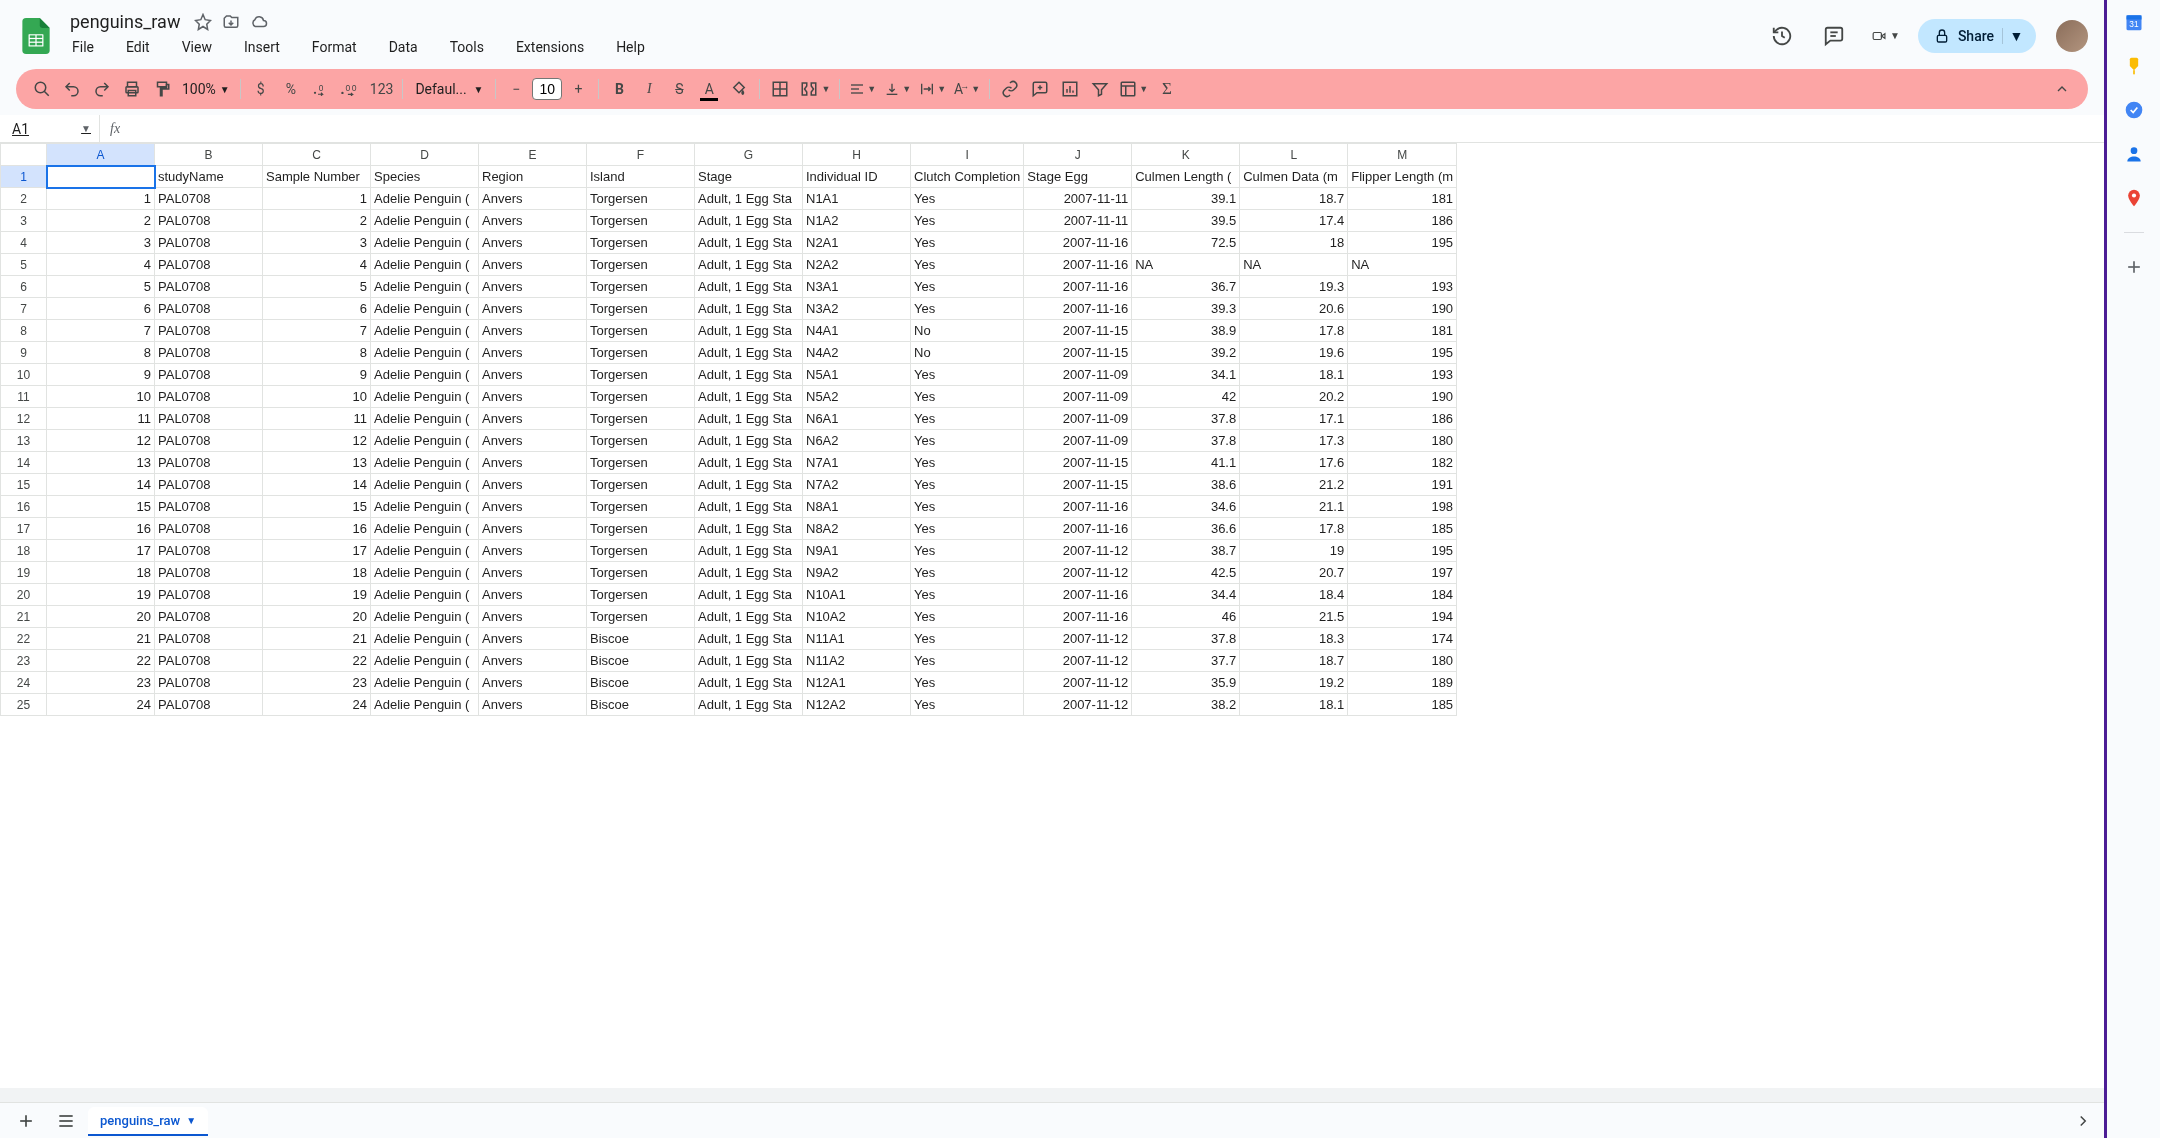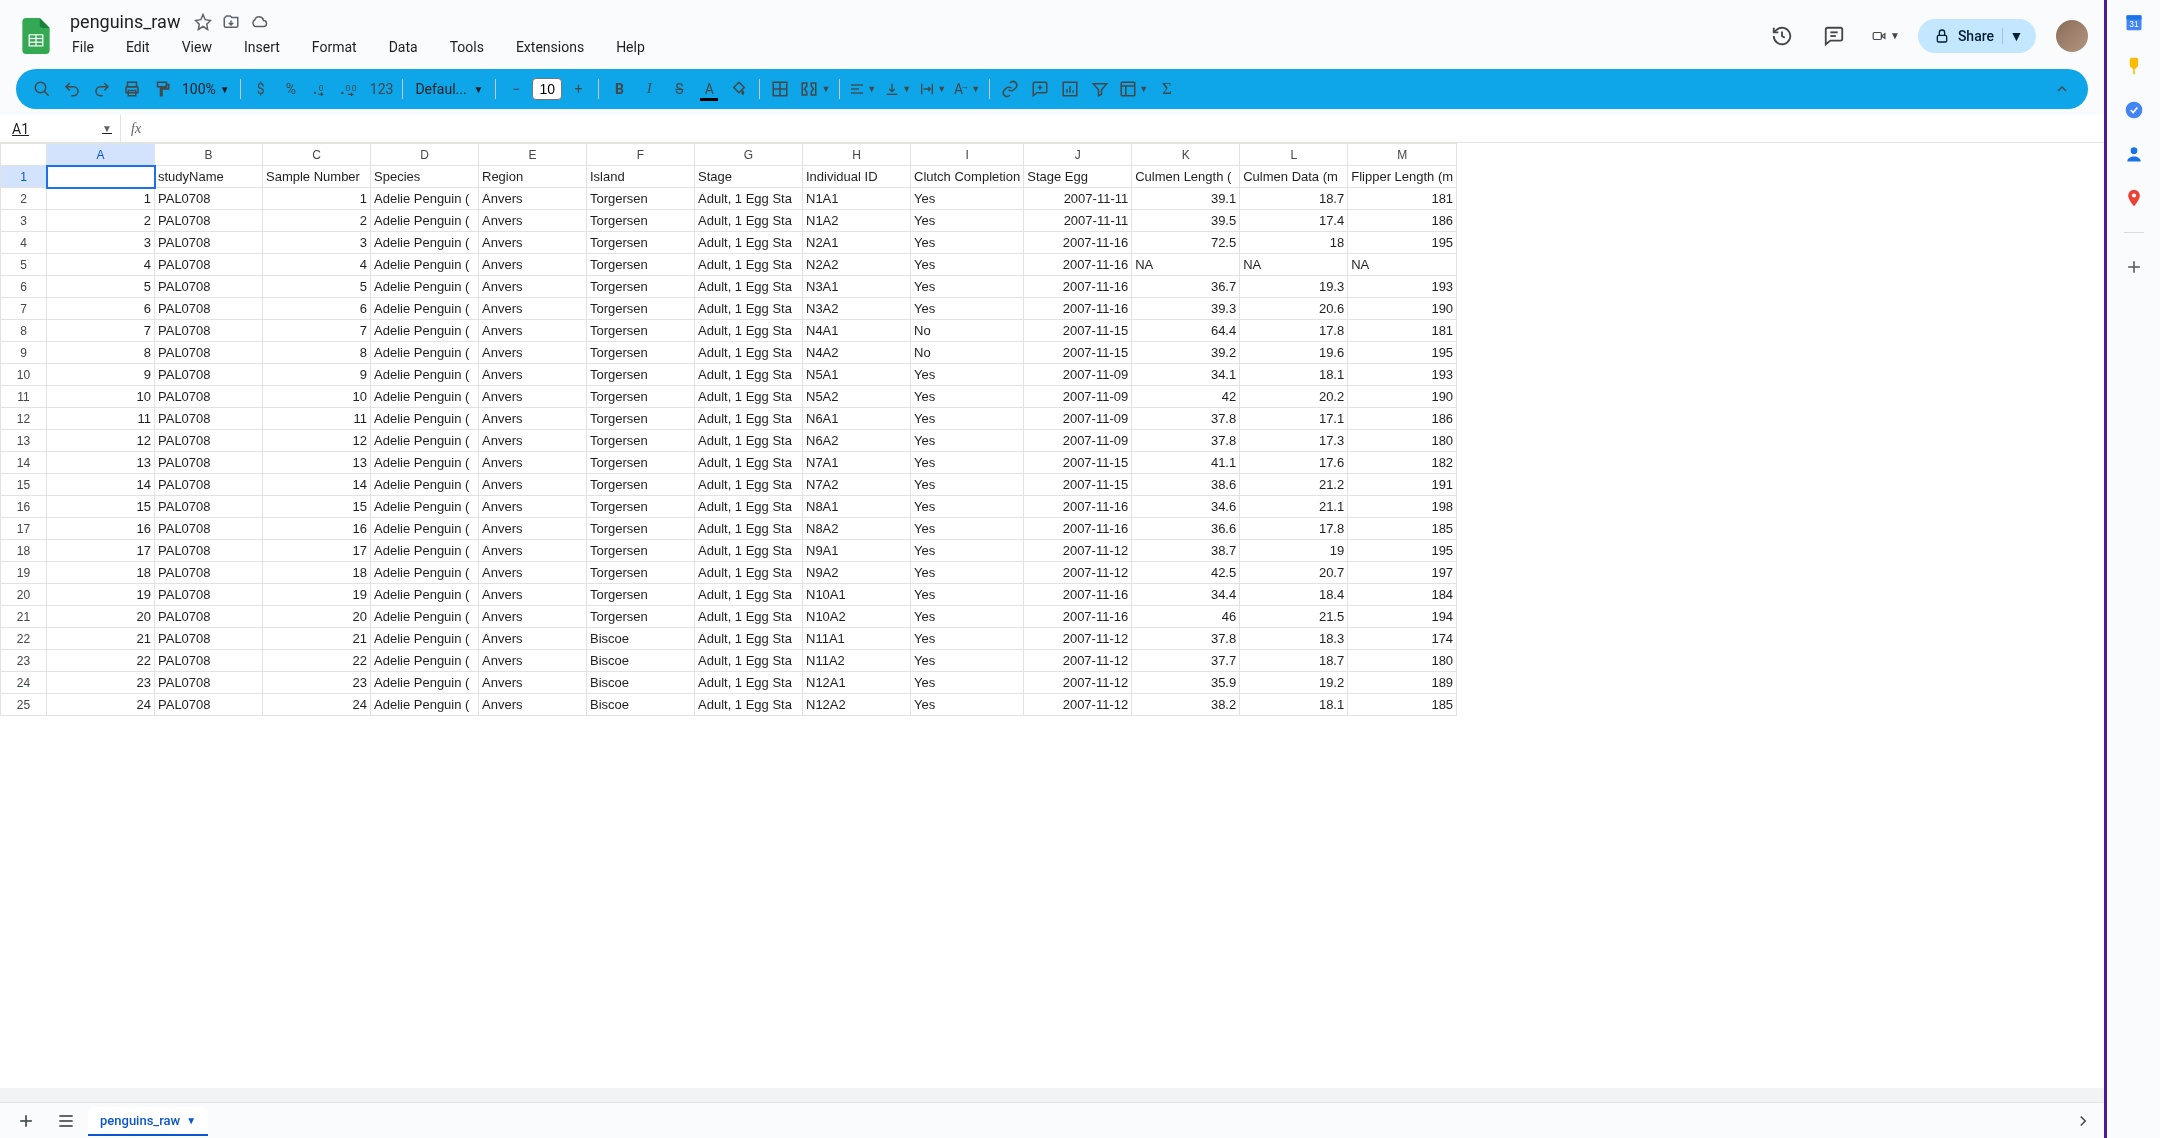--- a/index.html
+++ b/index.html
@@ -21,35 +21,35 @@
 .menubar .menu-item { padding: 4px 8px; font-size: 14px; color: #1f1f1f; cursor: pointer; border-radius: 4px; }
 .header-right { display: flex; align-items: center; gap: 12px; }
 .hdr-btn { width: 40px; height: 40px; display: flex; align-items: center; justify-content: center; color:#444746; border-radius:50%; cursor:pointer; }
 .meet-btn { display:flex; align-items:center; gap:4px; padding: 0 6px;}
 .share-btn { display: flex; align-items: center; gap: 8px; background: #c2e7ff; padding: 9px 14px 9px 16px; border-radius: 40px; cursor:pointer; font-size:14px; font-weight:500; color:#001d35;}
 .share-btn .caret { width: 20px; display:flex; justify-content:center; border-left: 1px solid rgba(0,0,0,0.15); padding-left:8px;}
 .avatar { width: 32px; height: 32px; border-radius: 50%; background: linear-gradient(135deg,#8a6d5a,#b3957f); margin-left:8px; }
 
 
 .toolbar-wrap { padding: 6px 16px; }
-.toolbar { background: #0ea5e9; border-radius: 24px; display: flex; align-items: center; padding: 4px 12px; gap: 2px; height: 40px; }
+.toolbar { background: #fca5a5; border-radius: 24px; display: flex; align-items: center; padding: 4px 12px; gap: 2px; height: 40px; }
 .tool-btn { min-width: 28px; height: 30px; display:flex; align-items:center; justify-content:center; color:#444746; cursor:pointer; border-radius:4px; padding:0 3px; font-size:14px;}
 .tool-sep { width:1px; height:20px; background:#c7c7c7; margin: 0 4px; }
 .zoom-sel { display:flex; align-items:center; gap:4px; padding:0 4px; font-size:14px;}
 .font-sel { min-width:80px; display:flex; align-items:center; justify-content:space-between; gap:6px; padding:0 6px; font-size:14px;}
 .font-size-box { display:flex; align-items:center; gap:2px;}
 .font-size-box .fsz-input { width:30px; height:22px; border:1px solid #747775; border-radius:4px; text-align:center; font-size:14px; background:#fff;}
 .text-color-btn { position:relative; }
 .text-color-btn::after { content:""; position:absolute; bottom:3px; left:5px; right:5px; height:3px; background:#000; }
 .toolbar .spacer { flex:1; }
 .toolbar .collapse-chev { width:28px; display:flex; justify-content:center; color:#444746; cursor:pointer;}
 
 
 .fx-row { display:flex; align-items:center; border-bottom: 1px solid #e1e3e1; height: 28px; background:#fff; }
-.name-box { width:121px; display:flex; align-items:center; justify-content:space-between; padding: 0 8px 0 12px; font-size:14px; color:#1f1f1f; border-right:1px solid #e1e3e1; height:100%;text-decoration:underline;}
+.name-box { width:100px; display:flex; align-items:center; justify-content:space-between; padding: 0 8px 0 12px; font-size:14px; color:#1f1f1f; border-right:1px solid #e1e3e1; height:100%;text-decoration:underline;}
 .name-box .dd { color:#5f6368; font-size:10px;}
 .fx-icon { padding: 0 10px; color:#5f6368; font-style:italic; font-family: serif; font-size:14px;}
 .formula-input { flex:1; border:none; outline:none; font-size:13px; height:100%; padding:0 4px; background:transparent;}
 
 
 .grid-wrap { flex:1; display:flex; flex-direction:column; overflow:hidden; background:#fff; position:relative;}
 .grid-scroll { flex:1; overflow:auto; }
 table.sheet { border-collapse: collapse; table-layout: fixed; font-family: Arial, sans-serif; font-size:13px; color:#1f1f1f; }
 table.sheet th, table.sheet td { border: 1px solid #e1e3e1; height: 22px; white-space: nowrap; overflow:hidden; }
 table.sheet thead th { background:#fff; font-weight:normal; color:#444746; text-align:center; font-size:12px; position:sticky; top:0; z-index:2; }
@@ -473,21 +473,21 @@
               <td class="num">7</td>
               <td>PAL0708</td>
               <td class="num">7</td>
               <td>Adelie Penguin (</td>
               <td>Anvers</td>
               <td>Torgersen</td>
               <td>Adult, 1 Egg Sta</td>
               <td>N4A1</td>
               <td>No</td>
               <td class="num">2007-11-15</td>
-              <td class="num">64.4</td>
+              <td class="num">38.9</td>
               <td class="num">17.8</td>
               <td class="num">181</td>
             </tr>
             <tr>
               <th>9</th>
               <td class="num">8</td>
               <td>PAL0708</td>
               <td class="num">8</td>
               <td>Adelie Penguin (</td>
               <td>Anvers</td>

